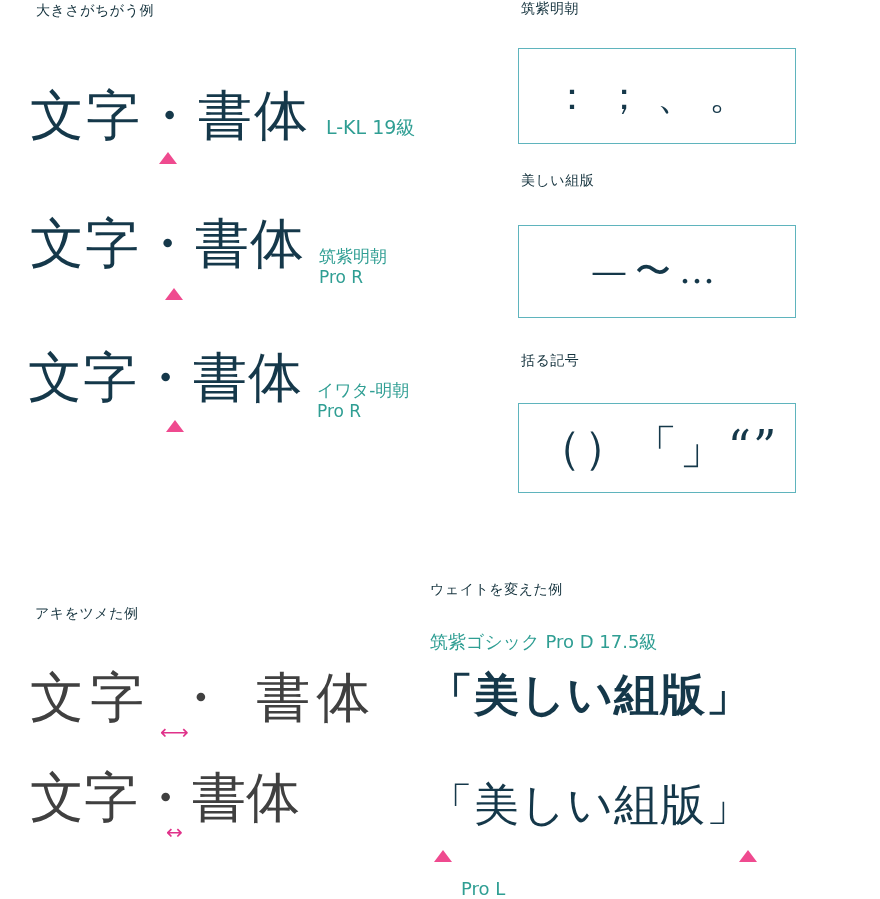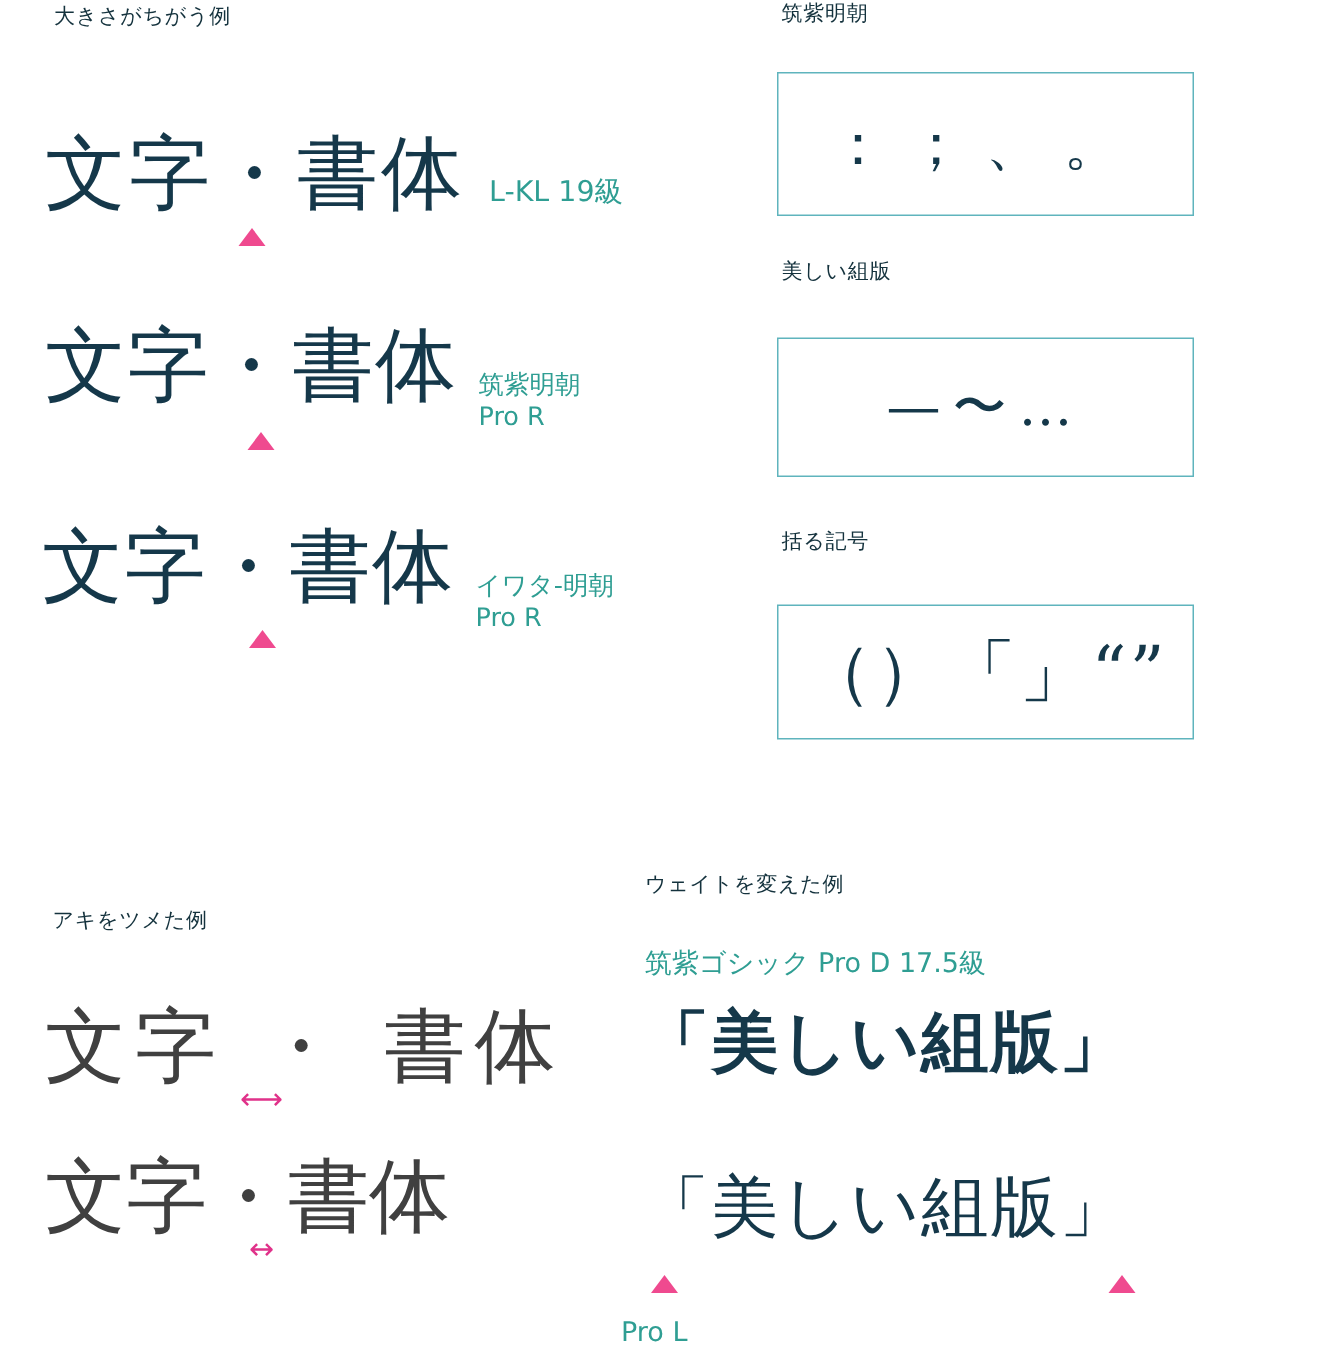--- a/index.html
+++ b/index.html
@@ -109,20 +109,21 @@
     letter-spacing: 1px;
   }
   .weight-line.demi { font-weight: 700; }
   .weight-line.light { font-weight: 400; }
 
   .pro-l-label {
     color: #2f9e93;
     font-size: 18px;
     font-family: "DejaVu Sans", "Liberation Sans", sans-serif;
     white-space: nowrap;
+    margin-left: 47px;
   }
 </style>
 </head>
 <body>
 
 <div class="abs sec-title" style="left:36px; top:2px;">大きさがちがう例</div>
 
 <div class="abs" style="left:30px; top:80px;">
   <div class="sample-row">
     <div class="sample-big mincho-a">文字・書体</div>

